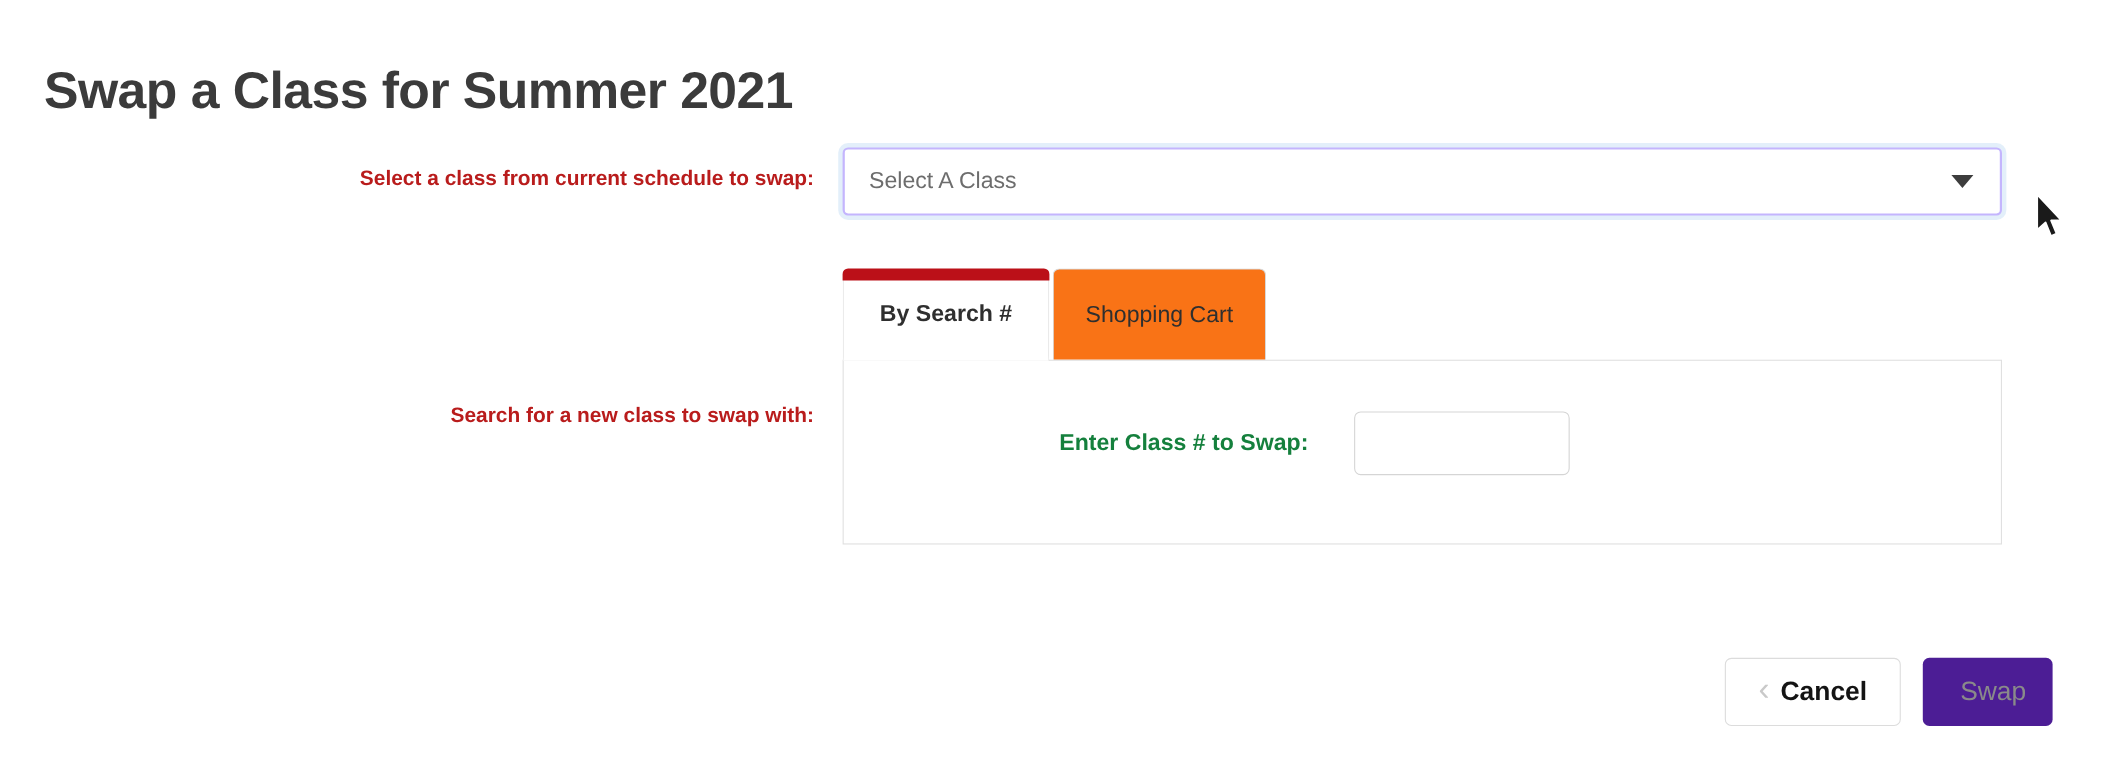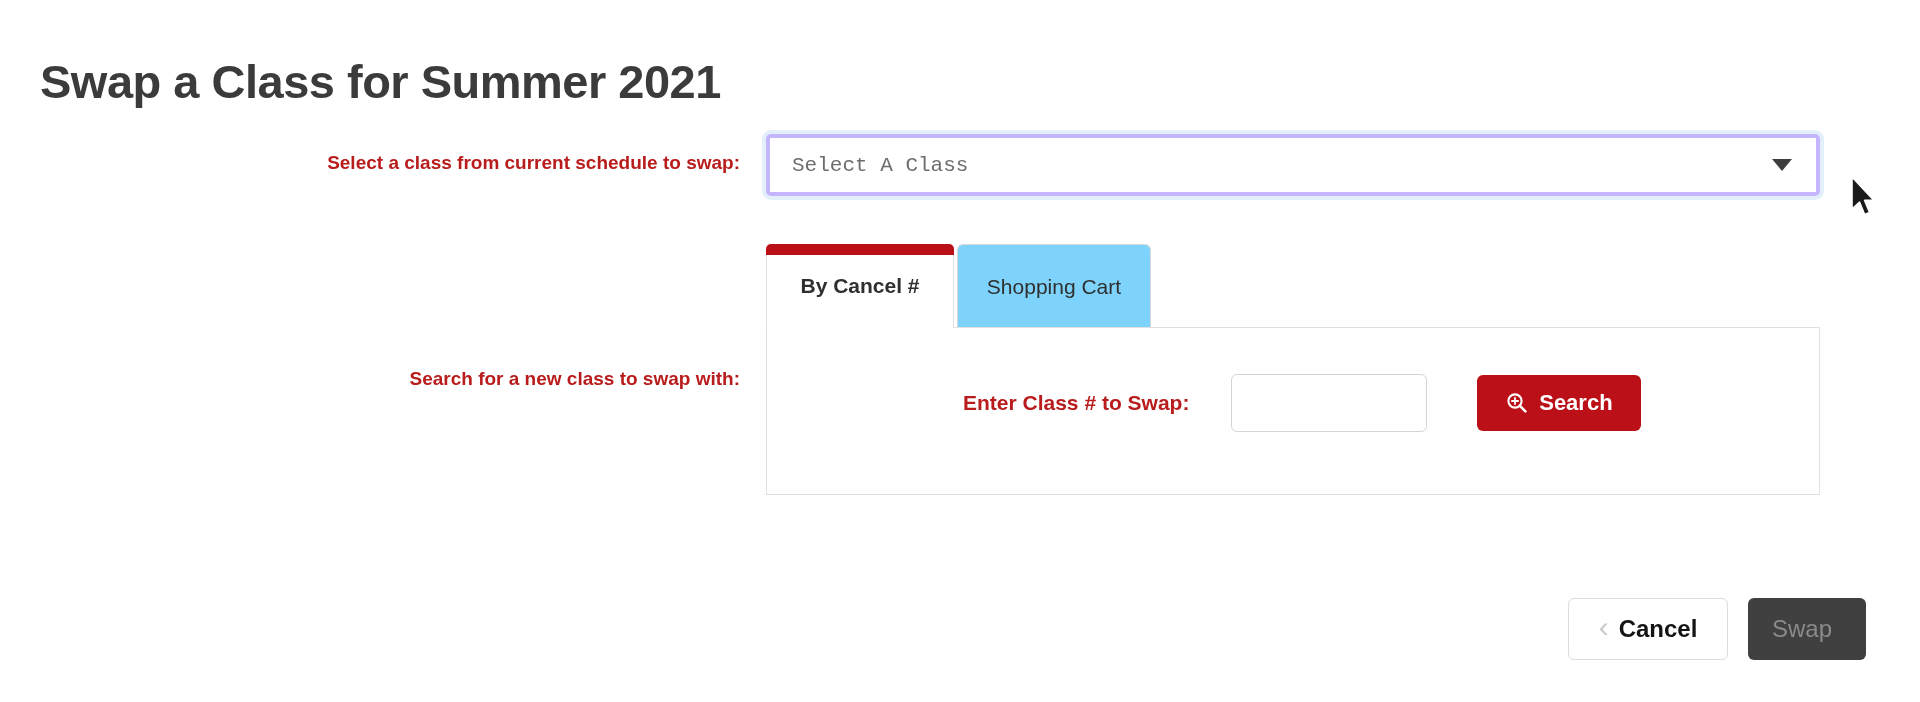--- a/index.html
+++ b/index.html
@@ -51,32 +51,31 @@
   }
 
   .select-wrap {
     position: relative;
     width: 1054px;
   }
   .class-select {
     box-sizing: border-box;
     width: 1054px;
     height: 62px;
-    border: 4px solid #c4b5fd;
+    border: 2px solid #c4b5fd;
     border-radius: 5px;
     background: #ffffff;
     box-shadow: 0 0 0 4px rgba(126,180,230,0.22);
     display: flex;
     align-items: center;
     padding: 0 22px;
     font-size: 21px;
     color: #6d6d6d;
     cursor: pointer;
     position: relative;
-    font-family: Liberation Mono, monospace;
   }
   .select-caret {
     position: absolute;
     right: 24px;
     top: 50%;
     transform: translateY(-50%);
     width: 0;
     height: 0;
     border-left: 10px solid transparent;
     border-right: 10px solid transparent;
@@ -105,21 +104,21 @@
     align-items: flex-end;
     height: 84px;
   }
   .tab {
     box-sizing: border-box;
     height: 84px;
     border: 1px solid #d8d8d8;
     border-bottom: none;
     border-top-left-radius: 6px;
     border-top-right-radius: 6px;
-    background: #7dd3fc;
+    background: #f97316;
     display: flex;
     align-items: center;
     justify-content: center;
     font-size: 21px;
     color: #2f2f2f;
     cursor: pointer;
     position: relative;
     margin-right: 3px;
     padding: 0 26px;
   }
@@ -162,21 +161,21 @@
     left: 0;
     top: 46px;
     width: 100%;
     justify-content: flex-start;
     padding-left: 196px;
     box-sizing: border-box;
   }
   .panel-label {
     font-size: 21px;
     font-weight: bold;
-    color: #b91c1c;
+    color: #15803d;
     white-space: nowrap;
     margin-right: 42px;
   }
   .class-input {
     box-sizing: border-box;
     width: 196px;
     height: 58px;
     border: 1px solid #d5d5d5;
     border-radius: 6px;
     background: #ffffff;
@@ -239,28 +238,28 @@
     font-size: 30px;
     font-weight: normal;
     line-height: 1;
     position: relative;
     top: -2px;
   }
   .btn-swap {
     box-sizing: border-box;
     height: 62px;
     min-width: 118px;
-    background: #404040;
+    background: #4c1d95;
     border: none;
     border-radius: 6px;
     font-size: 24px;
     color: #8a8a8a;
     display: inline-flex;
     align-items: center;
-    justify-content: flex-start;
+    justify-content: flex-end;
     cursor: default;
     padding: 0 24px;
     font-family: "Liberation Sans", sans-serif;
   }
 
   
   .cursor {
     position: absolute;
     left: 1850px;
     top: 176px;
@@ -283,44 +282,33 @@
   </div>
 </div>
 
 <div class="row-search">
   <div class="label-col">Search for a new class to swap with:</div>
 
   <div class="tabs-area">
 
     <div class="tab-strip">
       <div class="tab t1 active">
-        <span>By Cancel #</span>
+        <span>By Search #</span>
       </div>
       <div class="tab t2">
         <span>Shopping Cart</span>
       </div>
     </div>
 
     <div class="tab-panel">
       <div class="panel-row">
         <span class="panel-label">Enter Class # to Swap:</span>
 
         <input class="class-input" type="text" placeholder="" style="">
 
-        <button class="search-btn">
-          <span>
-            <svg width="22" height="22" viewBox="0 0 22 22" aria-hidden="true">
-              <circle cx="9" cy="9" r="6.6" fill="none" stroke="#ffffff" stroke-width="2.1"></circle>
-              <line x1="9" y1="5.9" x2="9" y2="12.1" stroke="#ffffff" stroke-width="1.8" stroke-linecap="round"></line>
-              <line x1="5.9" y1="9" x2="12.1" y2="9" stroke="#ffffff" stroke-width="1.8" stroke-linecap="round"></line>
-              <line x1="13.7" y1="13.7" x2="19.4" y2="19.4" stroke="#ffffff" stroke-width="2.6" stroke-linecap="round"></line>
-            </svg>
-          </span>
-          <span>Search</span>
-        </button>
       </div>
     </div>
 
   </div>
 </div>
 
 <div class="footer-btns">
   <button class="btn-cancel">
     <span class="chev-left">‹</span>
     <span>Cancel</span>

